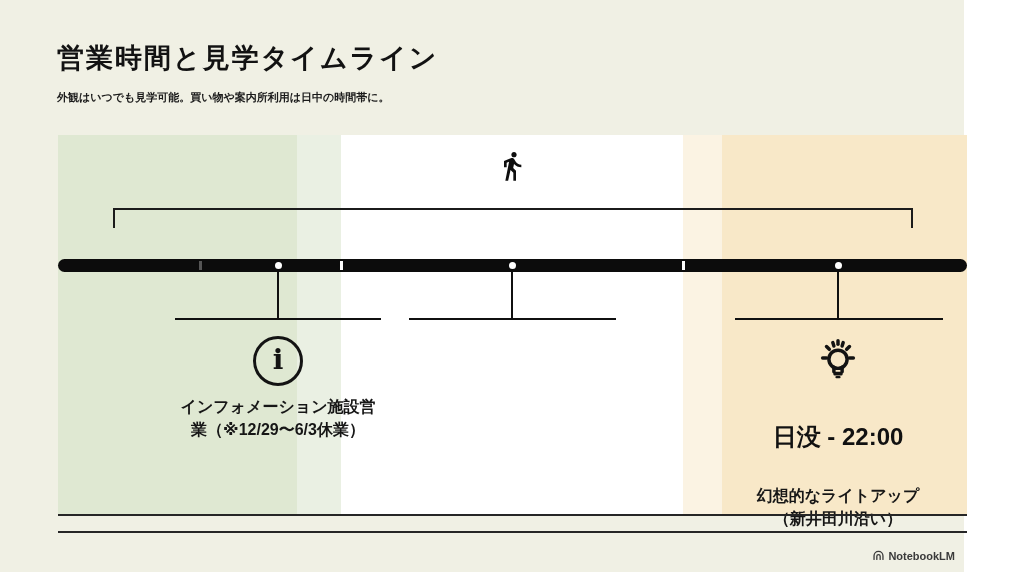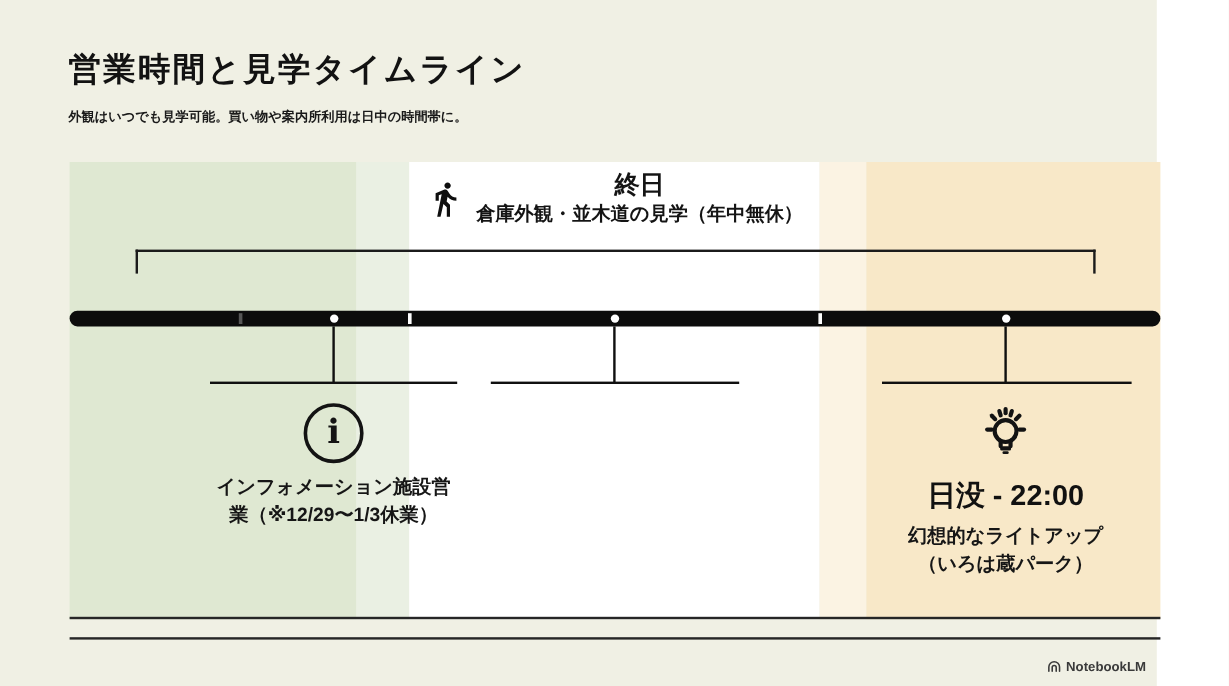--- a/index.html
+++ b/index.html
@@ -41,21 +41,21 @@
 
   
   .conn{position:absolute;top:272px;width:2px;height:47px;background:#101010;}
   .c0{left:277px;} .c1{left:511px;} .c2{left:837px;}
   .ebr{position:absolute;top:318px;height:2px;background:#101010;}
   .b0{left:175px;width:206px;} .b1{left:409px;width:207px;} .b2{left:735px;width:208px;}
 
   
   .event{position:absolute;top:334px;width:260px;display:flex;flex-direction:column;
          align-items:center;text-align:center;}
-  .e0{left:148px;} .e1{left:382px;} .e2{left:708px;}
+  .e0{left:148px;} .e1{left:382px;} .e2{left:708px;gap:24px;}
   .icon-wrap{height:54px;display:flex;align-items:center;justify-content:center;}
   .time{font-size:24px;font-weight:700;margin-top:9px;color:#111;}
   .desc{font-size:16px;font-weight:600;line-height:23px;margin-top:7px;max-width:208px;color:#161616;}
   .e2 .desc{max-width:172px;}
 
   .info-circle{width:44px;height:44px;border:3px solid #131313;border-radius:50%;
                display:flex;align-items:center;justify-content:center;}
   .info-circle span{font-family:"DejaVu Serif","Liberation Serif",serif;
                     font-size:28px;font-weight:700;line-height:1;transform:translateY(-1px);}
 
@@ -80,24 +80,20 @@
     <div class="zone z1" style="background: rgb(234, 240, 227);"></div>
     <div class="zone z2" style="background: rgb(255, 255, 255);"></div>
     <div class="zone z3" style="background: rgb(251, 243, 227);"></div>
     <div class="zone z4" style="background: rgb(248, 232, 200);"></div>
   </div>
 
   <div class="allday">
     <svg class="walk" viewBox="0 0 24 24">
       <path fill="#0e0e0e" d="M13.5 5.5c1.1 0 2-.9 2-2s-.9-2-2-2-2 .9-2 2 .9 2 2 2zM9.8 8.9L7 23h2.1l1.8-8 2.1 2v6h2v-7.5l-2.1-2 .6-3C14.8 12 16.8 13 19 13v-2c-1.9 0-3.5-1-4.3-2.4l-1-1.6c-.4-.6-1-1-1.7-1-.3 0-.5.1-.8.1L6 8.3V13h2V9.6l1.8-.7"></path>
     </svg>
-    <div class="allday-text">
-      <div class="allday-label">終日</div>
-      <div class="allday-desc">倉庫外観・並木道の見学（年中無休）</div>
-    </div>
   </div>
 
   <div class="top-bracket"></div>
 
   <div class="bar" style="background: rgb(12, 12, 12);">
     <div class="tick gray"></div>
     <div class="dot d0"></div>
     <div class="tick w0"></div>
     <div class="dot d1"></div>
     <div class="tick w1"></div>
@@ -110,21 +106,21 @@
   <div class="ebr b0"></div>
   <div class="ebr b1"></div>
   <div class="ebr b2"></div>
 
   <div class="event e0">
     <div class="icon-wrap">
       <div class="info-circle">
           <span>i</span>
         </div>
     </div>
-    <div class="desc">インフォメーション施設営業（※12/29〜1/3休業）</div>
+    <div class="desc">インフォメーション施設営業（※12/29〜6/3休業）</div>
   </div>
 
 
   <div class="event e2">
     <div class="icon-wrap">
       <svg width="52" height="52" viewBox="0 0 24 24">
         <g fill="none" stroke="#131313" stroke-width="1.6" stroke-linecap="round">
           <circle cx="12" cy="11.2" r="4.2"></circle>
           <path d="M10.1 14.9 V17 M13.9 14.9 V17"></path>
           <path d="M4.9 10.6 H6.7"></path>
@@ -133,21 +129,21 @@
             <path d="M17.3 5.3 L16 6.6"></path>
           <path d="M9.6 3.5 L10.1 5.1"></path>
             <path d="M14.4 3.5 L13.9 5.1"></path>
           <path d="M12 2.7 V4.3"></path>
         </g>
         <rect x="9.9" y="17" width="4.2" height="1.7" rx="0.6" fill="#131313"></rect>
         <rect x="10.8" y="18.9" width="2.4" height="1.1" rx="0.5" fill="#131313"></rect>
       </svg>
     </div>
     <div class="time">日没 - 22:00</div>
-    <div class="desc">幻想的なライトアップ（いろは蔵パーク）</div>
+    <div class="desc">幻想的なライトアップ（新井田川沿い）</div>
   </div>
 
   <div class="rule r0"></div>
   <div class="rule r1"></div>
 
   <div class="brand">
     <svg width="13" height="13" viewBox="0 0 14 14">
       <g fill="none" stroke="#3a3a3a" stroke-width="1.4" stroke-linecap="round">
         <path d="M2.2 11.2 V7.4 a4.8 4.8 0 0 1 9.6 0 V11.2"></path>
         <path d="M5.2 11.2 V7.8 a1.8 1.8 0 0 1 3.6 0 V11.2"></path>

